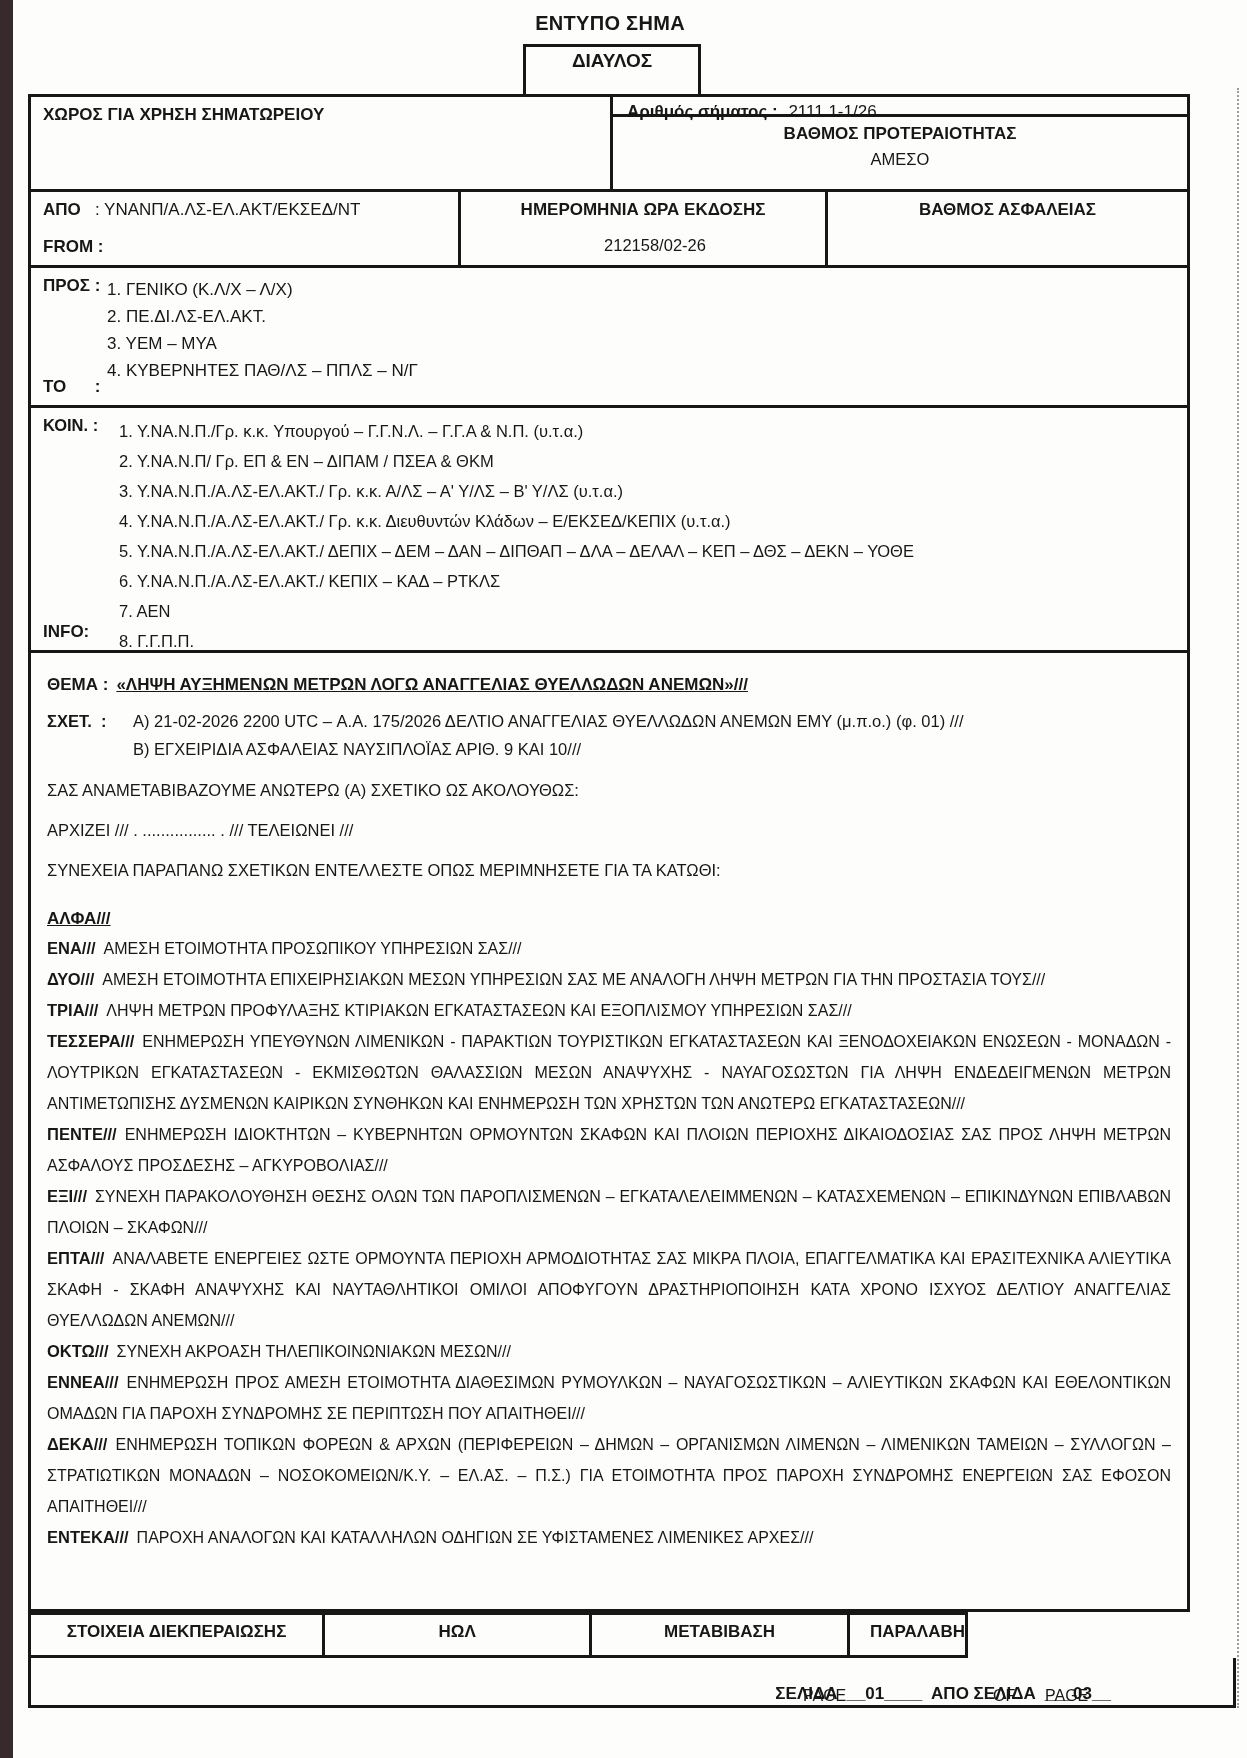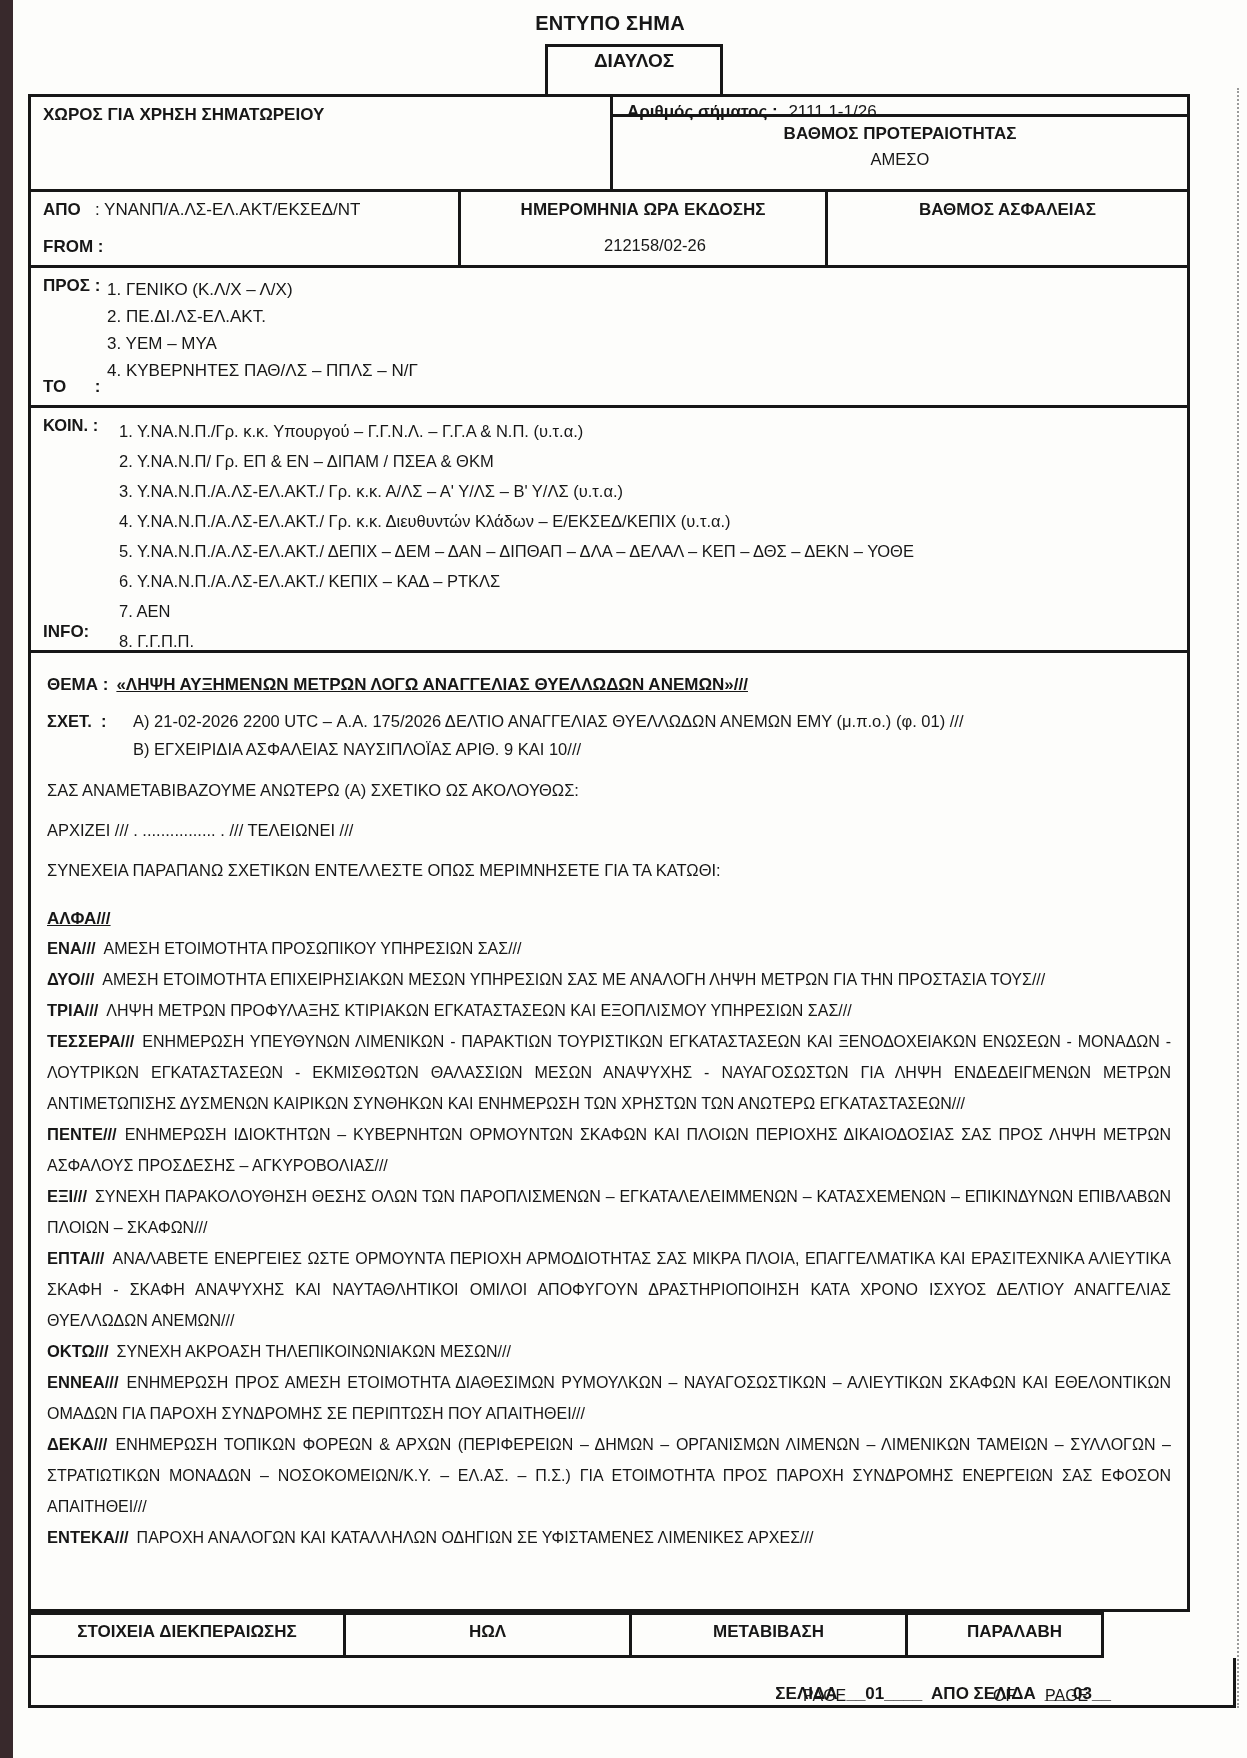--- a/index.html
+++ b/index.html
@@ -4,21 +4,21 @@
 <style>
   * { box-sizing: border-box; margin: 0; padding: 0; }
   html,body { background:#ffffff; }
   body { font-family:"Liberation Sans", sans-serif; }
   .page { position:relative; width:1247px; height:1758px; background:#fdfdfb; color:#171717; overflow:hidden; }
 
   .left-strip { position:absolute; left:0; top:0; width:13px; height:1758px; background:#38292c; }
   .right-dotted { position:absolute; left:1237px; top:88px; height:1620px; border-left:2px dotted #9a9a9a; }
 
   .form-title { position:absolute; left:430px; top:12px; width:360px; text-align:center; font-weight:bold; font-size:20px; letter-spacing:.3px; }
-  .channel-box { position:absolute; left:523px; top:44px; width:178px; height:53px; border:3px solid #171717; background:#fdfdfb; text-align:center; font-weight:bold; font-size:19px; padding-top:3px; z-index:3;margin-left:22px; }
+  .channel-box { position:absolute; left:523px; top:44px; width:178px; height:53px; border:3px solid #171717; background:#fdfdfb; text-align:center; font-weight:bold; font-size:19px; padding-top:3px; z-index:3; }
 
   .main-table { position:absolute; left:28px; top:94px; width:1162px; height:1518px; border:3px solid #171717; display:flex; flex-direction:column; background:#fdfdfb; }
   .row { border-bottom:3px solid #171717; }
 
   .rowA { height:95px; display:flex; }
   .cellA1 { width:582px; border-right:3px solid #171717; padding:8px 12px; font-weight:bold; font-size:17px; }
   .cellA2 { flex:1; display:flex; flex-direction:column; }
   .sigrow { height:20px; border-bottom:3px solid #171717; padding:5px 14px; font-size:17px; }
   .sigrow .lbl { margin-right:6px; }
   .priority { flex:1; text-align:center; padding-top:4px; }
@@ -48,21 +48,21 @@
   .subject .subval { font-weight:bold; text-decoration:underline; }
   .refs { display:flex; margin-top:12px; }
   .refs .reflabel { width:86px; font-weight:bold; white-space:pre; line-height:28px; }
   .refs .reflist > div { line-height:28px; }
   .simple-line { margin-top:14px; line-height:26px; }
   .alpha { margin-top:22px; font-weight:bold; text-decoration:underline; font-size:17px; line-height:28px; }
   .bodyp { text-align:justify; line-height:31px; font-size:16px; }
   .bodyp .bprefix { font-weight:bold; margin-right:8px; font-size:16.5px; }
   .lbl { font-weight:bold; }
 
-  .footer-table { position:absolute; left:28px; top:1612px; width:1076px; height:46px; border:3px solid #171717; display:flex; background:#fdfdfb; z-index:2;justify-content:center; }
+  .footer-table { position:absolute; left:28px; top:1612px; width:940px; height:46px; border:3px solid #171717; display:flex; background:#fdfdfb; z-index:2;justify-content:center; }
   .fcol { border-right:3px solid #171717; text-align:center; font-weight:bold; font-size:17px; padding-top:7px; }
   .fcol:last-child { border-right:none; }
   .fcol1 { width:315px; } .fcol2 { width:286px; } .fcol3 { width:276px; } .fcol4 { flex:1;padding-left:20px; }
 
   .page-row { position:absolute; left:28px; top:1658px; width:1208px; height:50px; border-left:3px solid #171717; border-right:3px solid #171717; border-bottom:3px solid #171717; background:#fdfdfb; z-index:2; }
   .pg-line1 { position:absolute; top:6px; left:716px; font-weight:bold; font-size:17px; white-space:pre;text-align:right; }
   .pg-line1 span { margin-right:9px; }
   .pg-en { position:absolute; top:29px; font-size:16px; }
   .pg-page1 { left:772px; } .pg-of { left:962px; } .pg-page2 { left:1014px; }
 </style>

